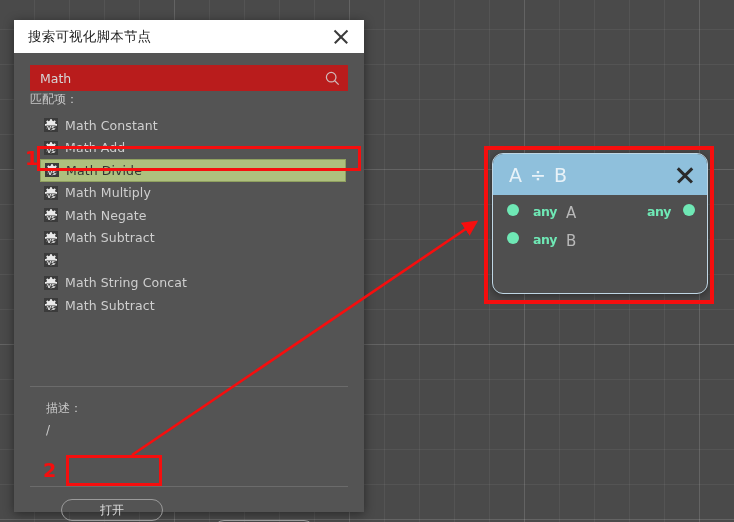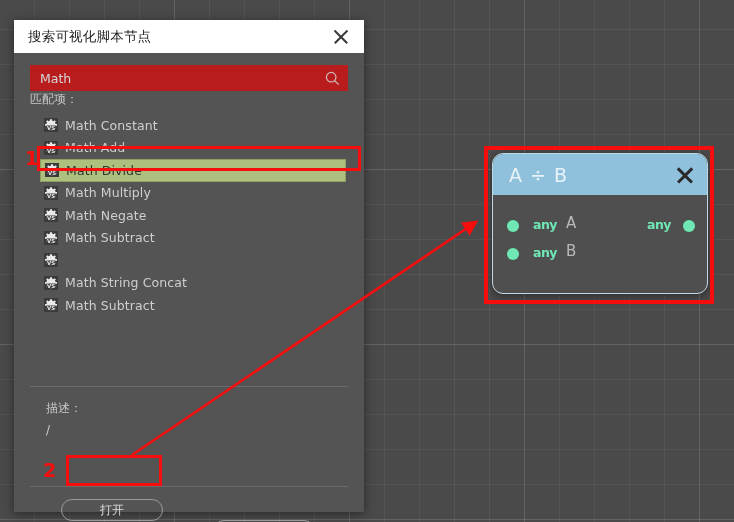--- a/index.html
+++ b/index.html
@@ -242,21 +242,21 @@
     width: 20px;
     height: 2.6px;
     background: #2a2a2a;
   }
   .node-close::before { transform: rotate(45deg); }
   .node-close::after  { transform: rotate(-45deg); }
 
   #node-body { padding: 9px 0 0 0; }
   .pin-row {
     display: flex;
-    align-items: flex-end;
+    align-items: flex-start;
     height: 28px;
     padding: 0 12px 0 14px;
     box-sizing: border-box;
   }
   .pin-dot {
     width: 12px;
     height: 12px;
     border-radius: 50%;
     background: #6fe8b5;
     flex: 0 0 auto;

